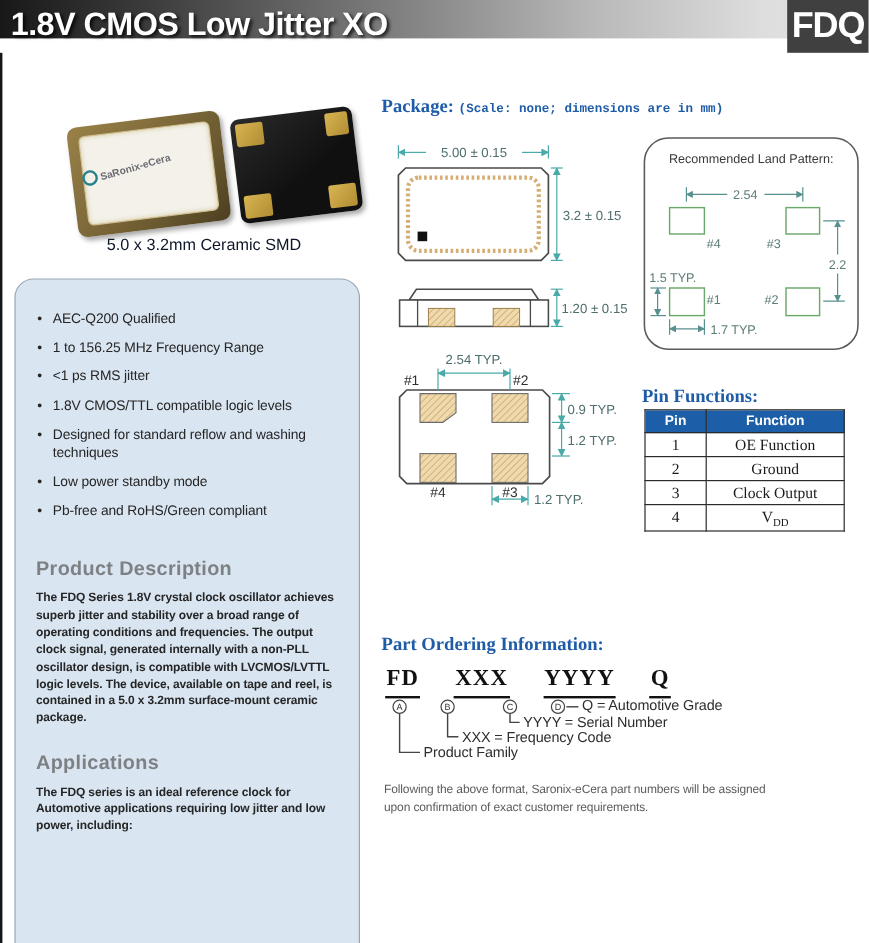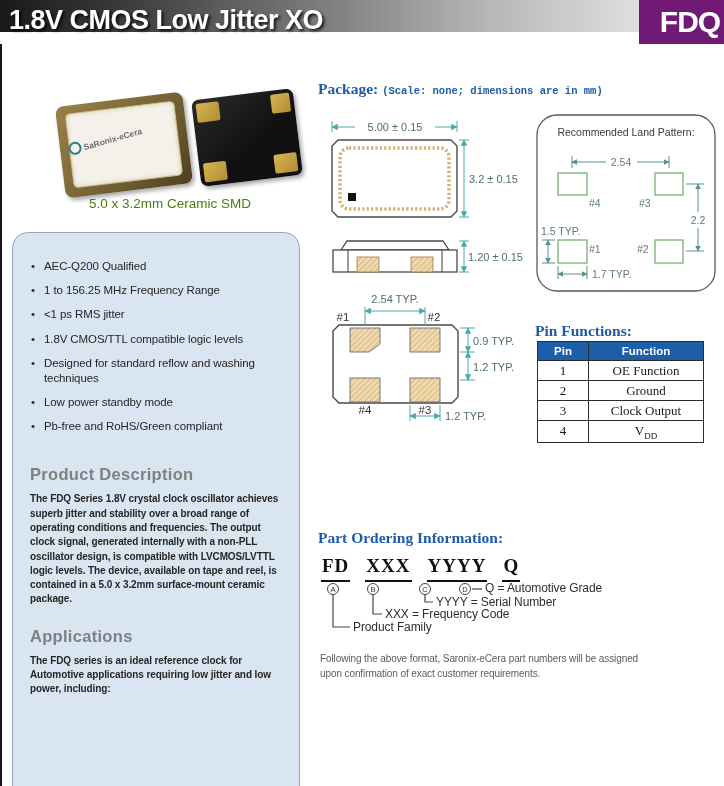--- a/index.html
+++ b/index.html
@@ -3,41 +3,41 @@
 <meta charset="utf-8">
 <style>
   html,body{margin:0;padding:0;background:#fff;}
   #page{position:relative;width:724px;height:786px;background:#fff;overflow:hidden;
         font-family:"Liberation Sans",sans-serif;}
   
   .hdr{position:absolute;left:0;top:0;width:724px;height:32px;
        background:linear-gradient(90deg,#181818 0%,#3e3e3e 18%,#7e7e7e 45%,#b8b8b8 68%,#dedede 88%,#e3e3e3 100%);}
   .hdr-title{position:absolute;left:9px;top:5px;color:#fff;font-size:27px;font-weight:800;
        letter-spacing:-0.5px;text-shadow:2px 2px 3px rgba(0,0,0,.8);}
-  .brand{position:absolute;right:0;top:0;width:68px;height:44px;background:#701a75;color:#fff;
-       display:flex;align-items:center;justify-content:center;font-size:30px;font-weight:800;letter-spacing:-1px;padding-left:17px;}
+  .brand{position:absolute;right:0;top:0;width:68px;height:44px;background:#404040;color:#fff;
+       display:flex;align-items:center;justify-content:center;font-size:30px;font-weight:800;letter-spacing:-1px;}
   .left-edge{position:absolute;left:0;top:44px;width:2px;height:742px;background:#161616;}
   
   .chip-top{position:absolute;left:60px;top:99px;width:128px;height:92px;transform:rotate(-7deg);
       background:linear-gradient(135deg,#9a8148,#6a5930 70%,#4c3f20);border-radius:8px;
       box-shadow:2px 3px 4px rgba(0,0,0,.35);}
   .chip-top .face{position:absolute;left:9px;top:8px;right:9px;bottom:9px;background:#f3f1ea;
       border-radius:5px;border:1px solid #cdbd90;box-shadow:inset 0 0 4px #d8cba0;}
   .chip-logo{position:absolute;left:8px;top:30px;width:100px;transform:rotate(-9deg);
       font-size:8.5px;color:#6c6c74;font-weight:bold;white-space:nowrap;}
   .chip-logo .ring{display:inline-block;width:9px;height:9px;border:2px solid #27818d;border-radius:50%;
       vertical-align:-2px;margin-right:2px;}
   .chip-bot{position:absolute;left:196px;top:94px;width:102px;height:87px;transform:rotate(-7deg);
       background:linear-gradient(145deg,#2a2a2a,#101010 60%);border-radius:7px;
       box-shadow:2px 3px 4px rgba(0,0,0,.35);}
   .pad{position:absolute;width:23px;height:19px;background:linear-gradient(135deg,#d8b452,#b08d33);border-radius:2px;}
   .pad.p1{left:4px;top:4px;} .pad.p2{right:4px;top:4px;width:19px;}
   .pad.p3{right:4px;bottom:4px;} .pad.p4{left:4px;bottom:4px;}
   .photo-caption{position:absolute;left:40px;top:196px;width:260px;text-align:center;
-      font-size:13.5px;color:#4d7c0f;}
+      font-size:13.5px;color:#0f172a;}
   
   .panel{position:absolute;left:12px;top:232px;width:288px;height:580px;background:#D9E5F1;
       border:1px solid #97A6B6;border-radius:16px;box-sizing:border-box;padding:17px 15px 0 17px;}
   .panel h2{margin:0;font-size:16.5px;font-weight:800;color:#7E8184;letter-spacing:.3px;}
   .panel .sec{margin-bottom:0;}
   .blist{list-style:none;margin:9px 0 0 0;padding:0;}
   .blist li{position:relative;padding-left:14px;margin-bottom:9px;font-size:11.5px;
       letter-spacing:-0.1px;color:#262626;line-height:1.32;}
   .blist li:before{content:"•";position:absolute;left:1px;top:0;color:#262626;}
   .para{margin:8px 0 0 0;font-size:10px;letter-spacing:-0.1px;color:#262626;line-height:1.43;font-weight:bold;}
@@ -48,21 +48,21 @@
   .blue-h .note{font-family:Liberation Mono, monospace;font-size:10.5px;font-weight:bold;}
   
   .pintable{position:absolute;left:537px;top:341px;width:167px;border-collapse:collapse;
       font-family:"Liberation Serif",serif;}
   .pintable th{background:#1D5EA8;color:#fff;font-family:"Liberation Sans",sans-serif;
       font-size:11.5px;font-weight:bold;border:1px solid #2b2b2b;padding:3px 2px;}
   .pintable td{border:1px solid #2b2b2b;font-size:13px;color:#1a1a1a;text-align:center;padding:1.5px 2px;}
   .pintable td:first-child{width:46px;}
   .pintable sub{font-size:9px;}
   
-  .code-row{position:absolute;left:321px;top:555px;display:flex;gap:15px;
+  .code-row{position:absolute;left:321px;top:555px;display:flex;gap:28px;
       font-family:"Liberation Serif",serif;font-weight:bold;font-size:19px;color:#111;}
   .code-row span{border-bottom:2.5px solid #111;padding:0 1px 3px 1px;letter-spacing:1px;}
   .mcircle{position:absolute;width:12px;height:12px;border:1.2px solid #444;border-radius:50%;
       background:#fff;font-size:7.5px;color:#333;display:flex;align-items:center;justify-content:center;
       box-sizing:border-box;}
   .leg{position:absolute;font-size:12px;color:#2e2e2e;letter-spacing:-0.1px;white-space:nowrap;}
   .ord-note{position:absolute;left:320px;top:651px;width:336px;font-size:10px;color:#5c5c5c;
       line-height:1.5;letter-spacing:-0.1px;}
   svg{position:absolute;overflow:visible;}
   svg text{font-family:"Liberation Sans",sans-serif;}

